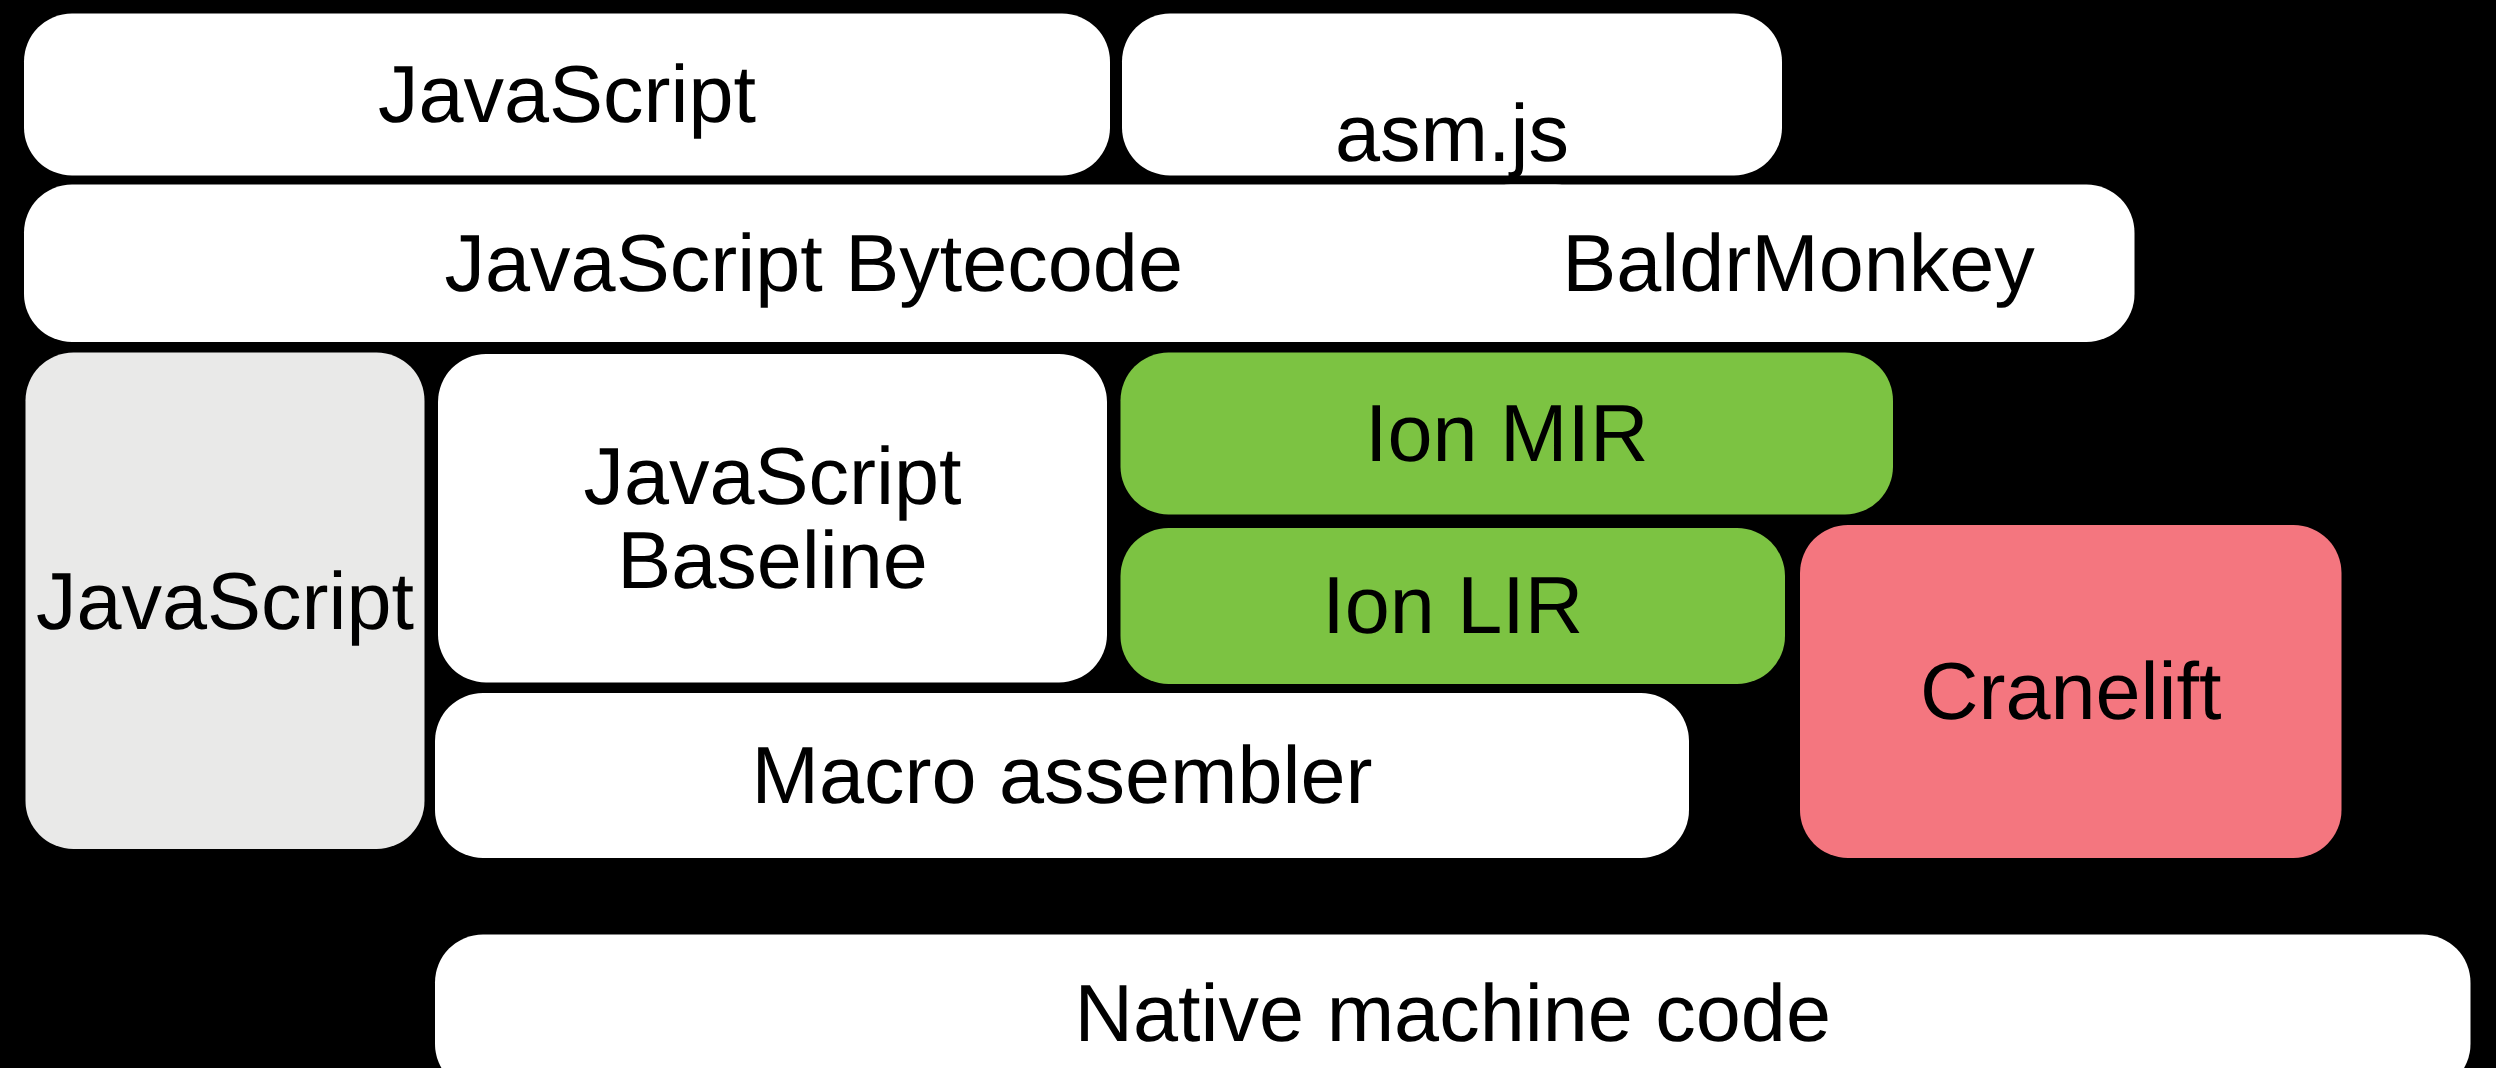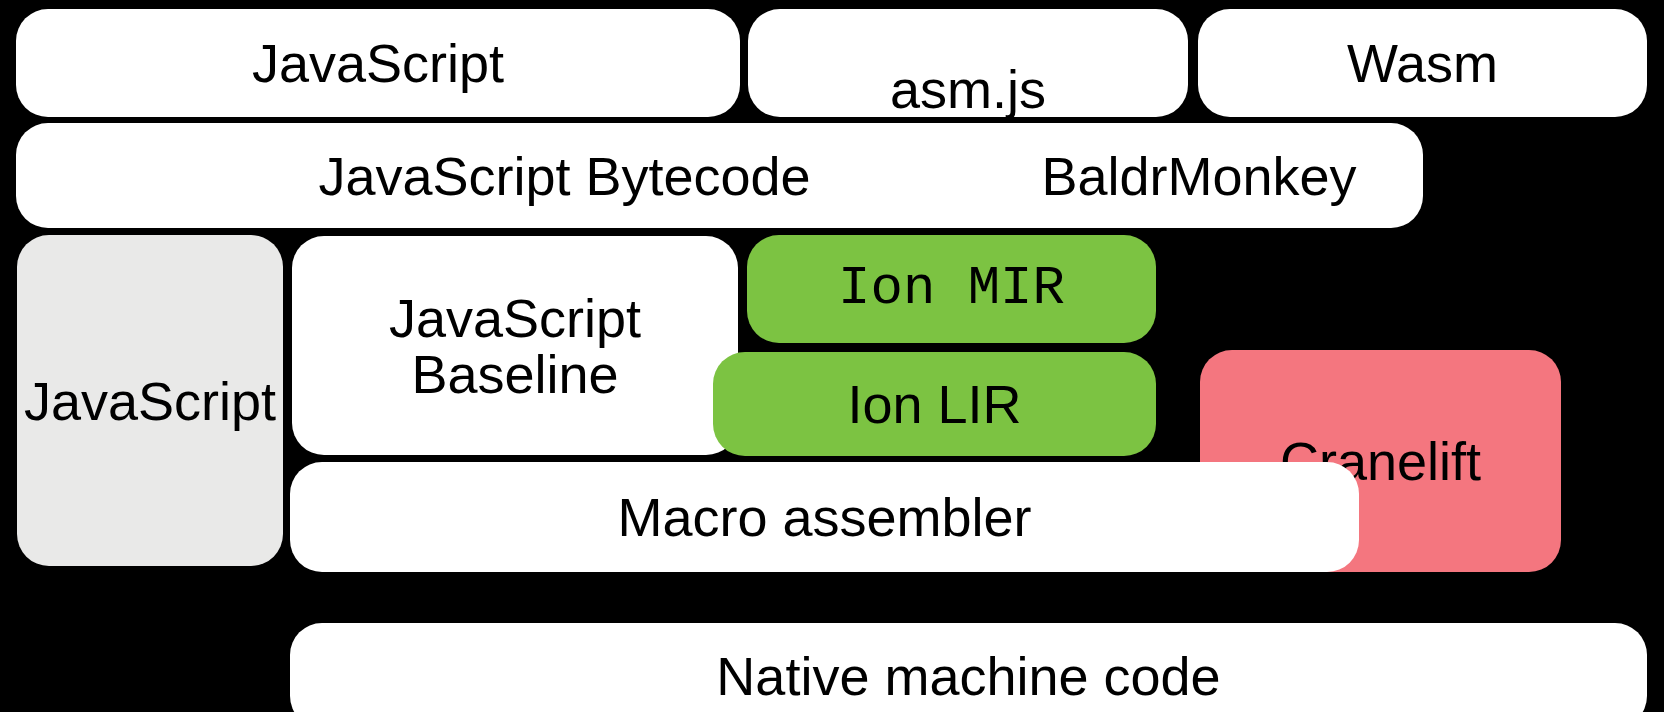--- a/index.html
+++ b/index.html
@@ -28,46 +28,43 @@
     white-space: pre-line;
   }
   .white { background: #ffffff; }
   .gray  { background: #e9e9e8; }
   .green { background: #7cc342; }
   .pink  { background: #f4767f; }
 
   #box-javascript          { left: 16px;   top: 9px;   width: 724px;  height: 108px; }
   #box-asmjs               { left: 748px;  top: 9px;   width: 440px;  height: 108px; align-items: flex-end; }
   #box-wasm                { left: 1198px; top: 9px;   width: 449px;  height: 108px; }
-  #box-js-bytecode         { left: 16px;   top: 123px; width: 1053px;  height: 105px; padding-left: 22px; }
+  #box-js-bytecode         { left: 16px;   top: 123px; width: 1053px;  height: 105px; }
   #box-baldrmonkey         { left: 975px;  top: 123px; width: 448px;  height: 105px; }
   #box-interpreter         { left: 17px;   top: 235px; width: 266px;  height: 331px; }
   #box-js-baseline         { left: 292px;  top: 236px; width: 446px;  height: 219px; }
-  #box-ion-mir             { left: 747px;  top: 235px; width: 409px;  height: 108px; font-family: Liberation Mono, monospace; }
-  #box-ion-lir             { left: 713px;  top: 352px; width: 443px;  height: 104px; }
+  #box-ion-mir             { left: 747px;  top: 235px; width: 515px;  height: 108px; }
+  #box-ion-lir             { left: 747px;  top: 352px; width: 443px;  height: 104px; }
   #box-cranelift           { left: 1200px; top: 350px; width: 361px;  height: 222px; }
-  #box-macro-assembler     { left: 290px;  top: 462px; width: 1069px;  height: 110px; align-items: center; }
+  #box-macro-assembler     { left: 290px;  top: 462px; width: 836px;  height: 110px; align-items: center; }
   #box-native-machine-code { left: 290px;  top: 580px; width: 1357px; height: 105px; margin-top: 43px; }
 </style>
 </head>
 <body>
 
 <div id="diagram">
 
   <div id="box-javascript" class="box white">
     <span>JavaScript</span>
   </div>
 
   <div id="box-asmjs" class="box white">
     <span>asm.js</span>
   </div>
 
-  <div id="box-wasm" class="box white">
-    <span>Wasm</span>
-  </div>
 
   <div id="box-js-bytecode" class="box white">
     <span>JavaScript Bytecode</span>
   </div>
 
   <div id="box-baldrmonkey" class="box white">
     <span>BaldrMonkey</span>
   </div>
 
   <div id="box-interpreter" class="box gray">

